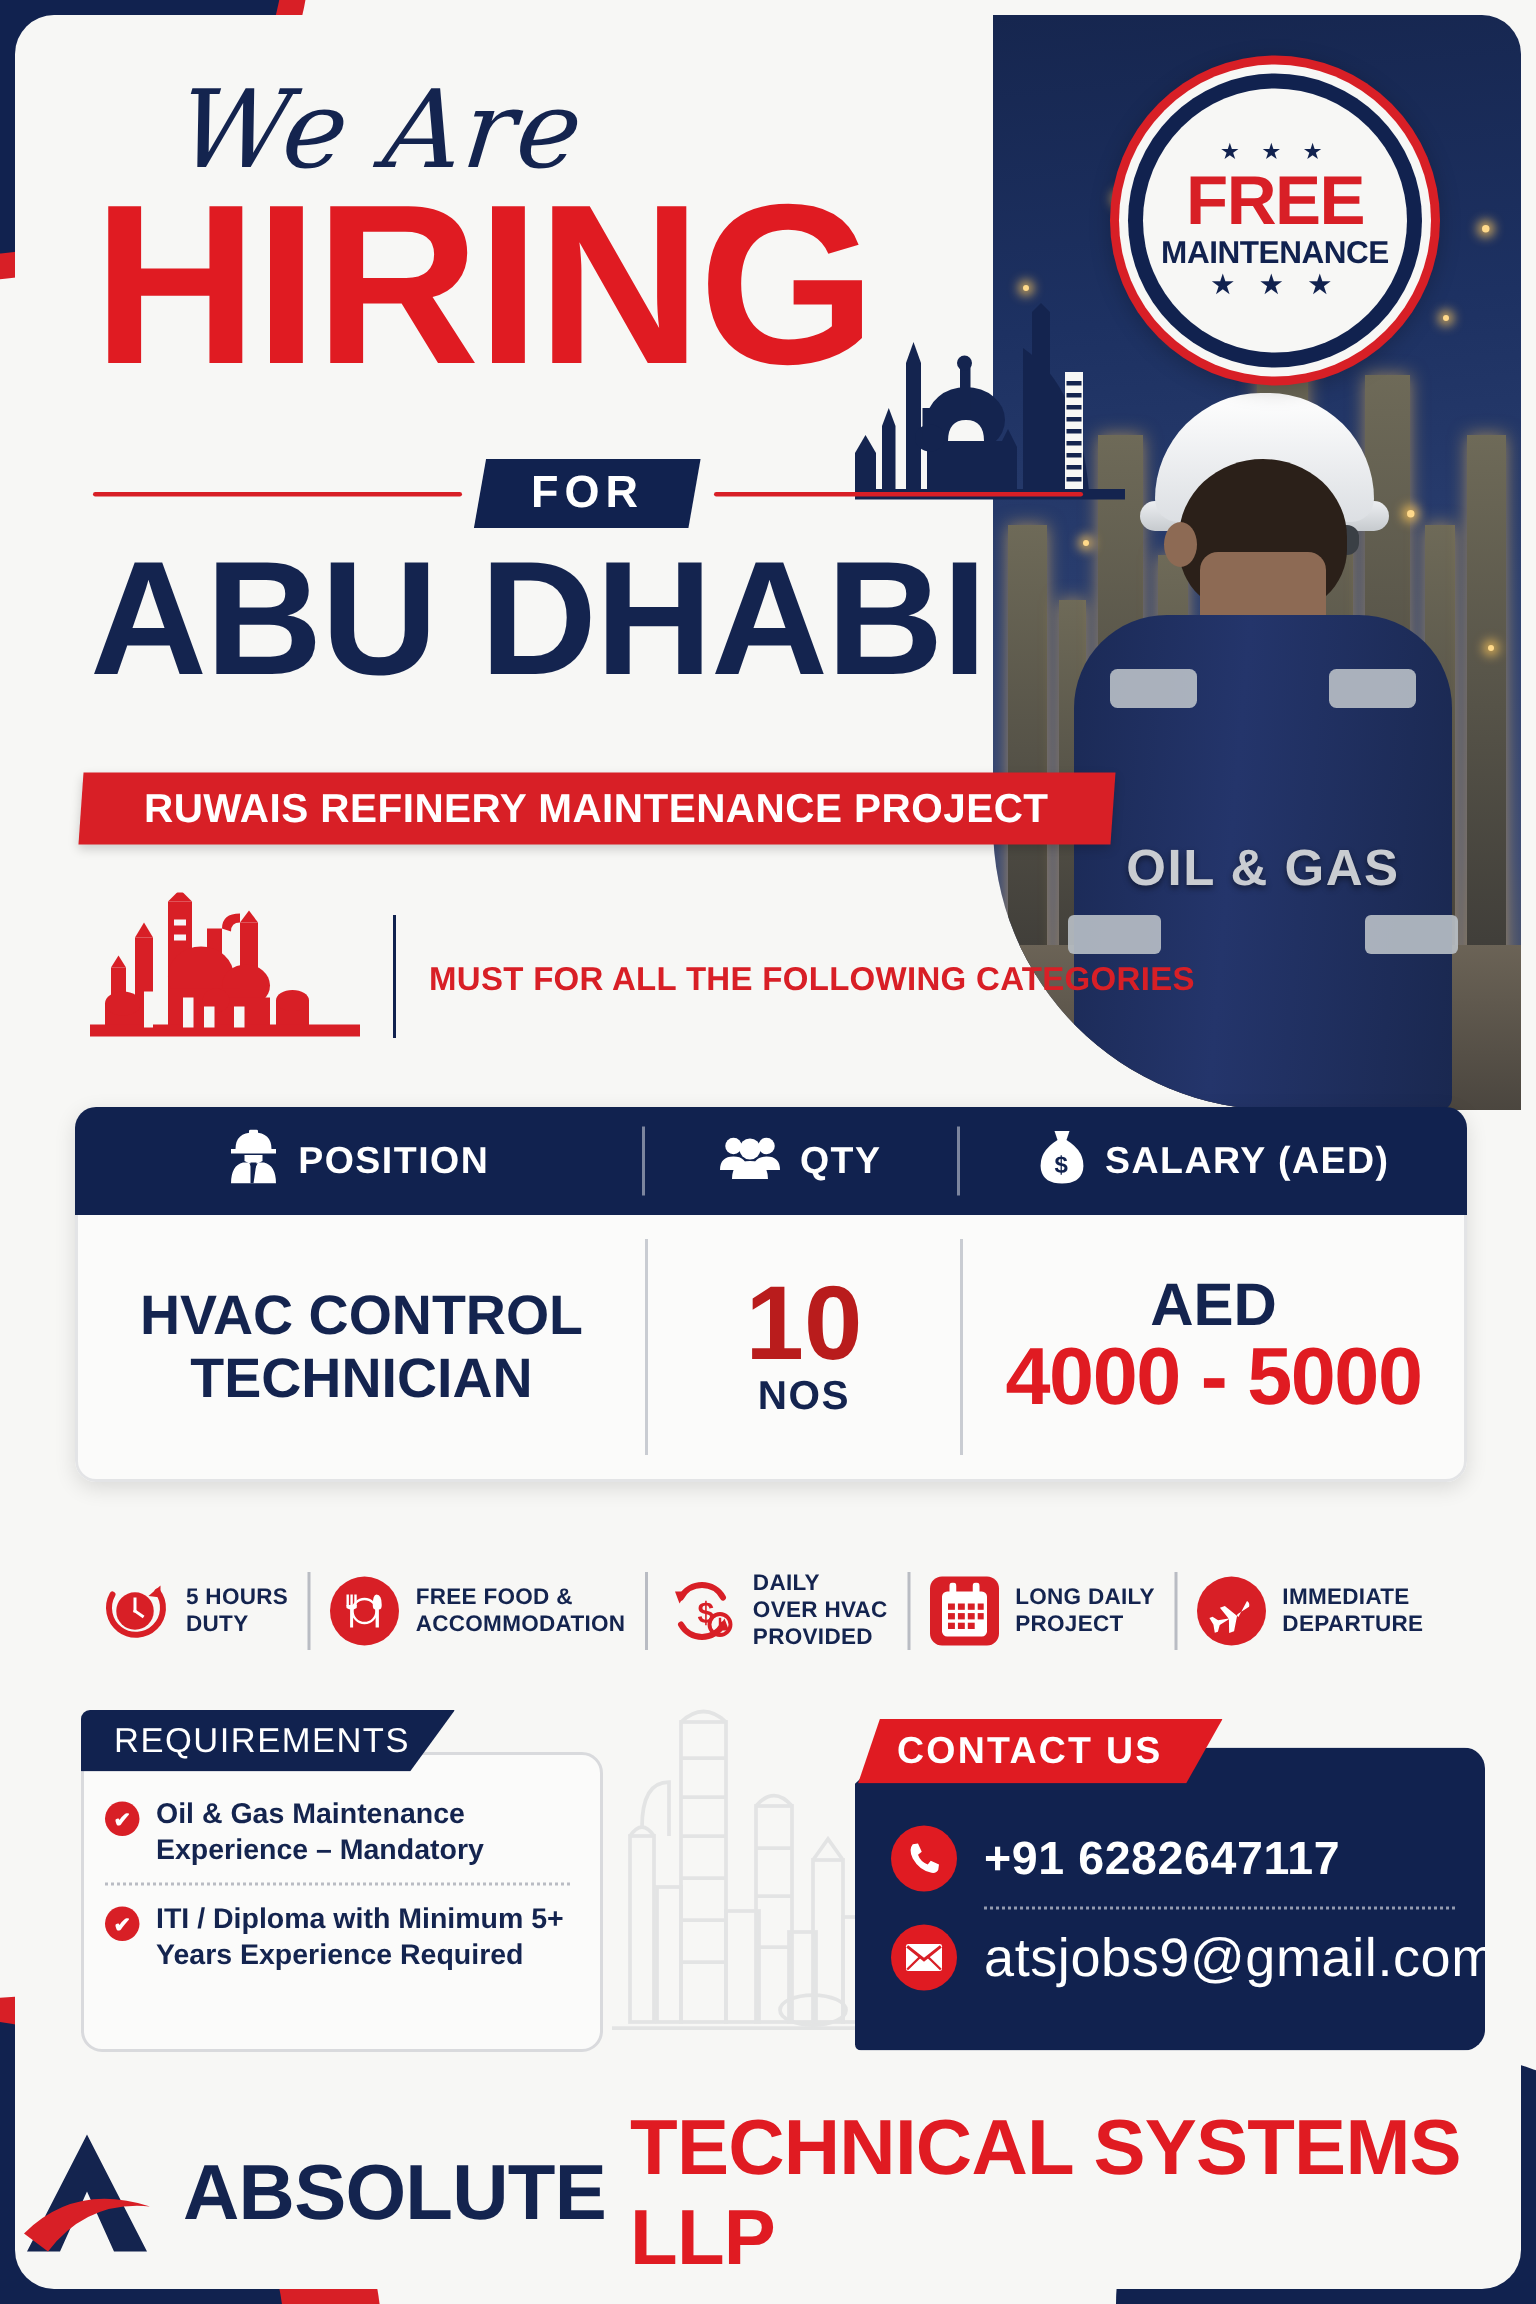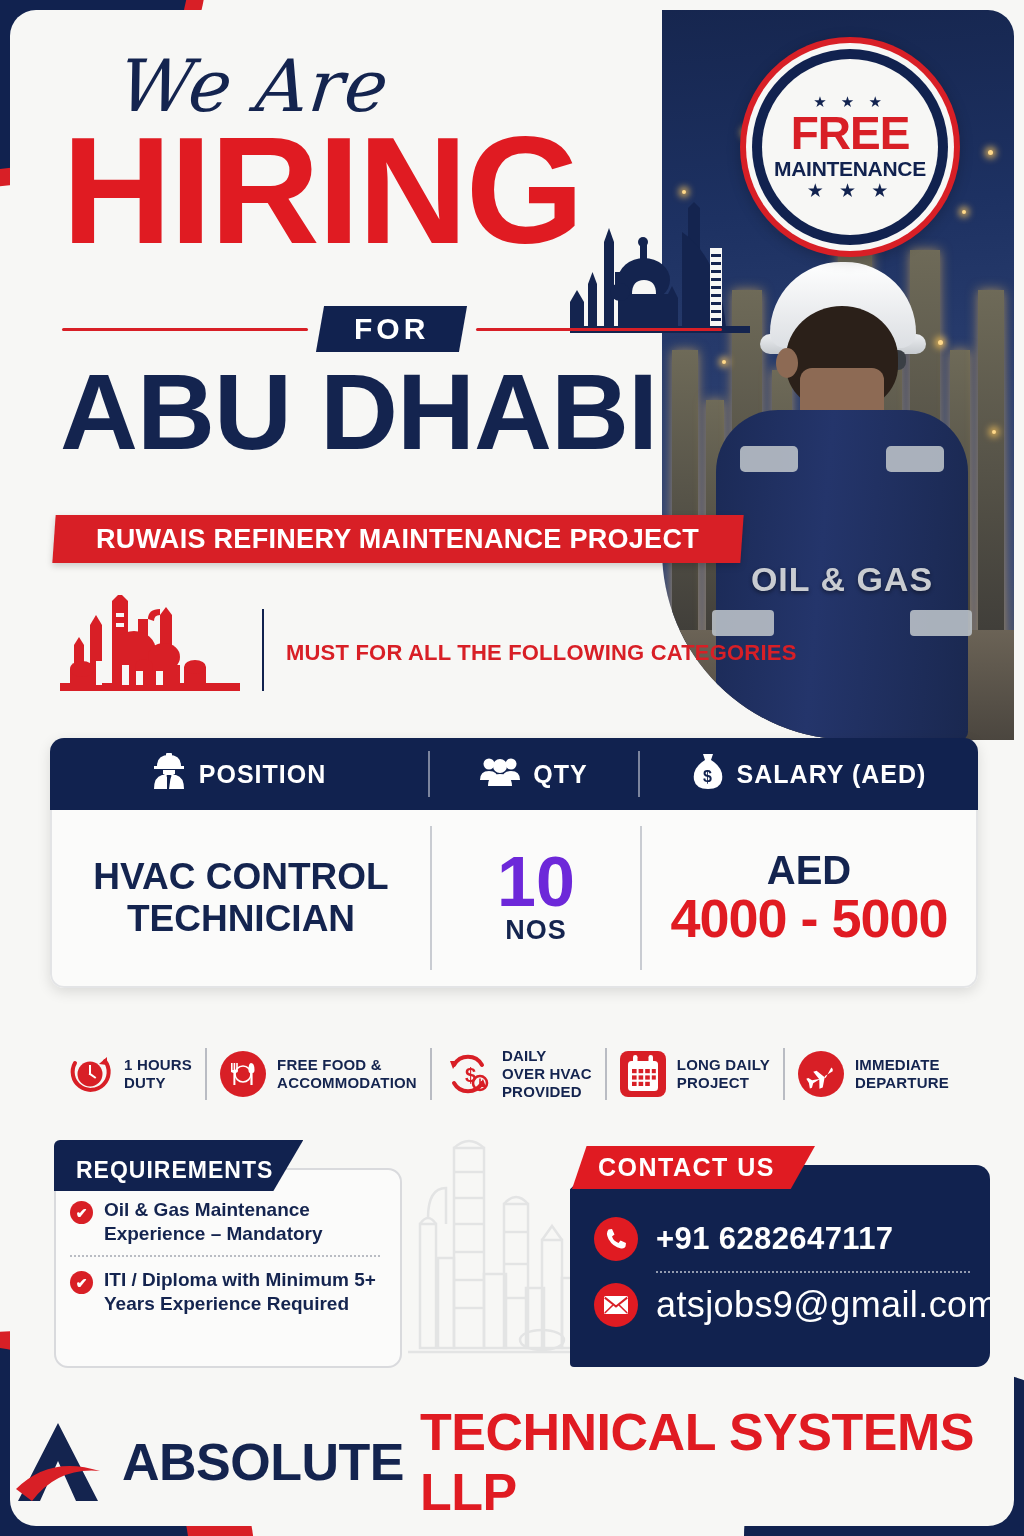--- a/index.html
+++ b/index.html
@@ -230,21 +230,21 @@
   .jt-c1 { flex:0 0 378px; }
   .jt-c2 { flex:0 0 212px; border-left:2px solid rgba(255,255,255,.45); border-right:2px solid rgba(255,255,255,.45); }
   .jt-c3 { flex:1; }
   .jt-body {
     display:flex; background:#fbfbfa; min-height:178px; align-items:center;
     border:2px solid #e3e4e6; border-top:none;
     border-radius:0 0 14px 14px;
   }
   .jt-body-cell { display:flex; flex-direction:column; align-items:center; justify-content:center; }
   .jt-pos { color:#14244f; font-size:37px; font-weight:bold; line-height:1.14; text-align:center; }
-  .jt-qty-num { color:#6d28d9; font-size:70px; font-weight:bold; line-height:.92; }
+  .jt-qty-num { color:#b91c1c; font-size:70px; font-weight:bold; line-height:.92; }
   .jt-qty-unit { color:#14244f; font-size:27px; font-weight:bold; letter-spacing:1px; }
   .jt-aed { color:#14244f; font-size:40px; font-weight:bold; line-height:1.05; }
   .jt-range { color:#e01b22; font-size:54px; font-weight:bold; line-height:1.02; letter-spacing:-1px; }
   .jt-sep { width:2px; align-self:stretch; margin:16px 0; background:#c9ccd2; }
 
   
   .benefits {
     position:absolute; left:44px; top:1018px; width:924px; height:92px; z-index:10;
     display:flex; align-items:center;
   }
@@ -263,22 +263,22 @@
 
   
   .req-box {
     position:absolute; left:44px; top:1158px; width:348px; height:200px; z-index:10;
     background:#fbfbfa; border:2px solid #d9dadd; border-radius:14px;
     padding:28px 18px 14px 14px;
   }
   .req-tab {
     position:absolute; left:44px; top:1130px; z-index:11;
     background:#11224f; color:#ffffff;
-    font-size:23px; font-weight:bold; letter-spacing:1px;
-    padding:17px 30px 7px 22px;
+    font-size:23px; font-weight:normal; letter-spacing:1px;
+    padding:7px 30px 7px 22px;
     clip-path:polygon(0 0, 100% 0, 88% 100%, 0 100%);
     border-radius:6px 0 0 0;
   }
   .req-item { display:flex; gap:11px; align-items:flex-start; }
   .req-check {
     flex:0 0 23px; width:23px; height:23px; margin-top:3px;
     border-radius:50%; background:#d81f26;
     display:flex; align-items:center; justify-content:center;
     color:#fff; font-size:14px; font-weight:bold;
   }
@@ -568,21 +568,21 @@
         <div class="benefit-icon ring">
           <svg width="46" height="46" viewBox="0 0 46 46">
             <path d="M38,10 A18,18 0 1,1 8,12" fill="none" stroke="#d81f26" stroke-width="4" stroke-linecap="round"></path>
             <path d="M40,6 L40,14 L32,13 Z" fill="#d81f26"></path>
             <circle cx="23" cy="23" r="12.5" fill="#d81f26"></circle>
             <rect x="22" y="14" width="2" height="10" fill="#fff"></rect>
             <rect x="22" y="22" width="8" height="2" fill="#fff" transform="rotate(35 23 23)"></rect>
           </svg>
         </div>
         <div class="benefit-label">
-          <div>1 HOURS</div>
+          <div>5 HOURS</div>
           <div>DUTY</div>
         </div>
       </div>
       <div class="benefit-divider"></div>
 
       <div class="benefit">
         <div class="benefit-icon">
           <svg width="32" height="32" viewBox="0 0 32 32">
             <g fill="#ffffff">
               <circle cx="16" cy="16" r="8" fill="none" stroke="#fff" stroke-width="1.6"></circle>

